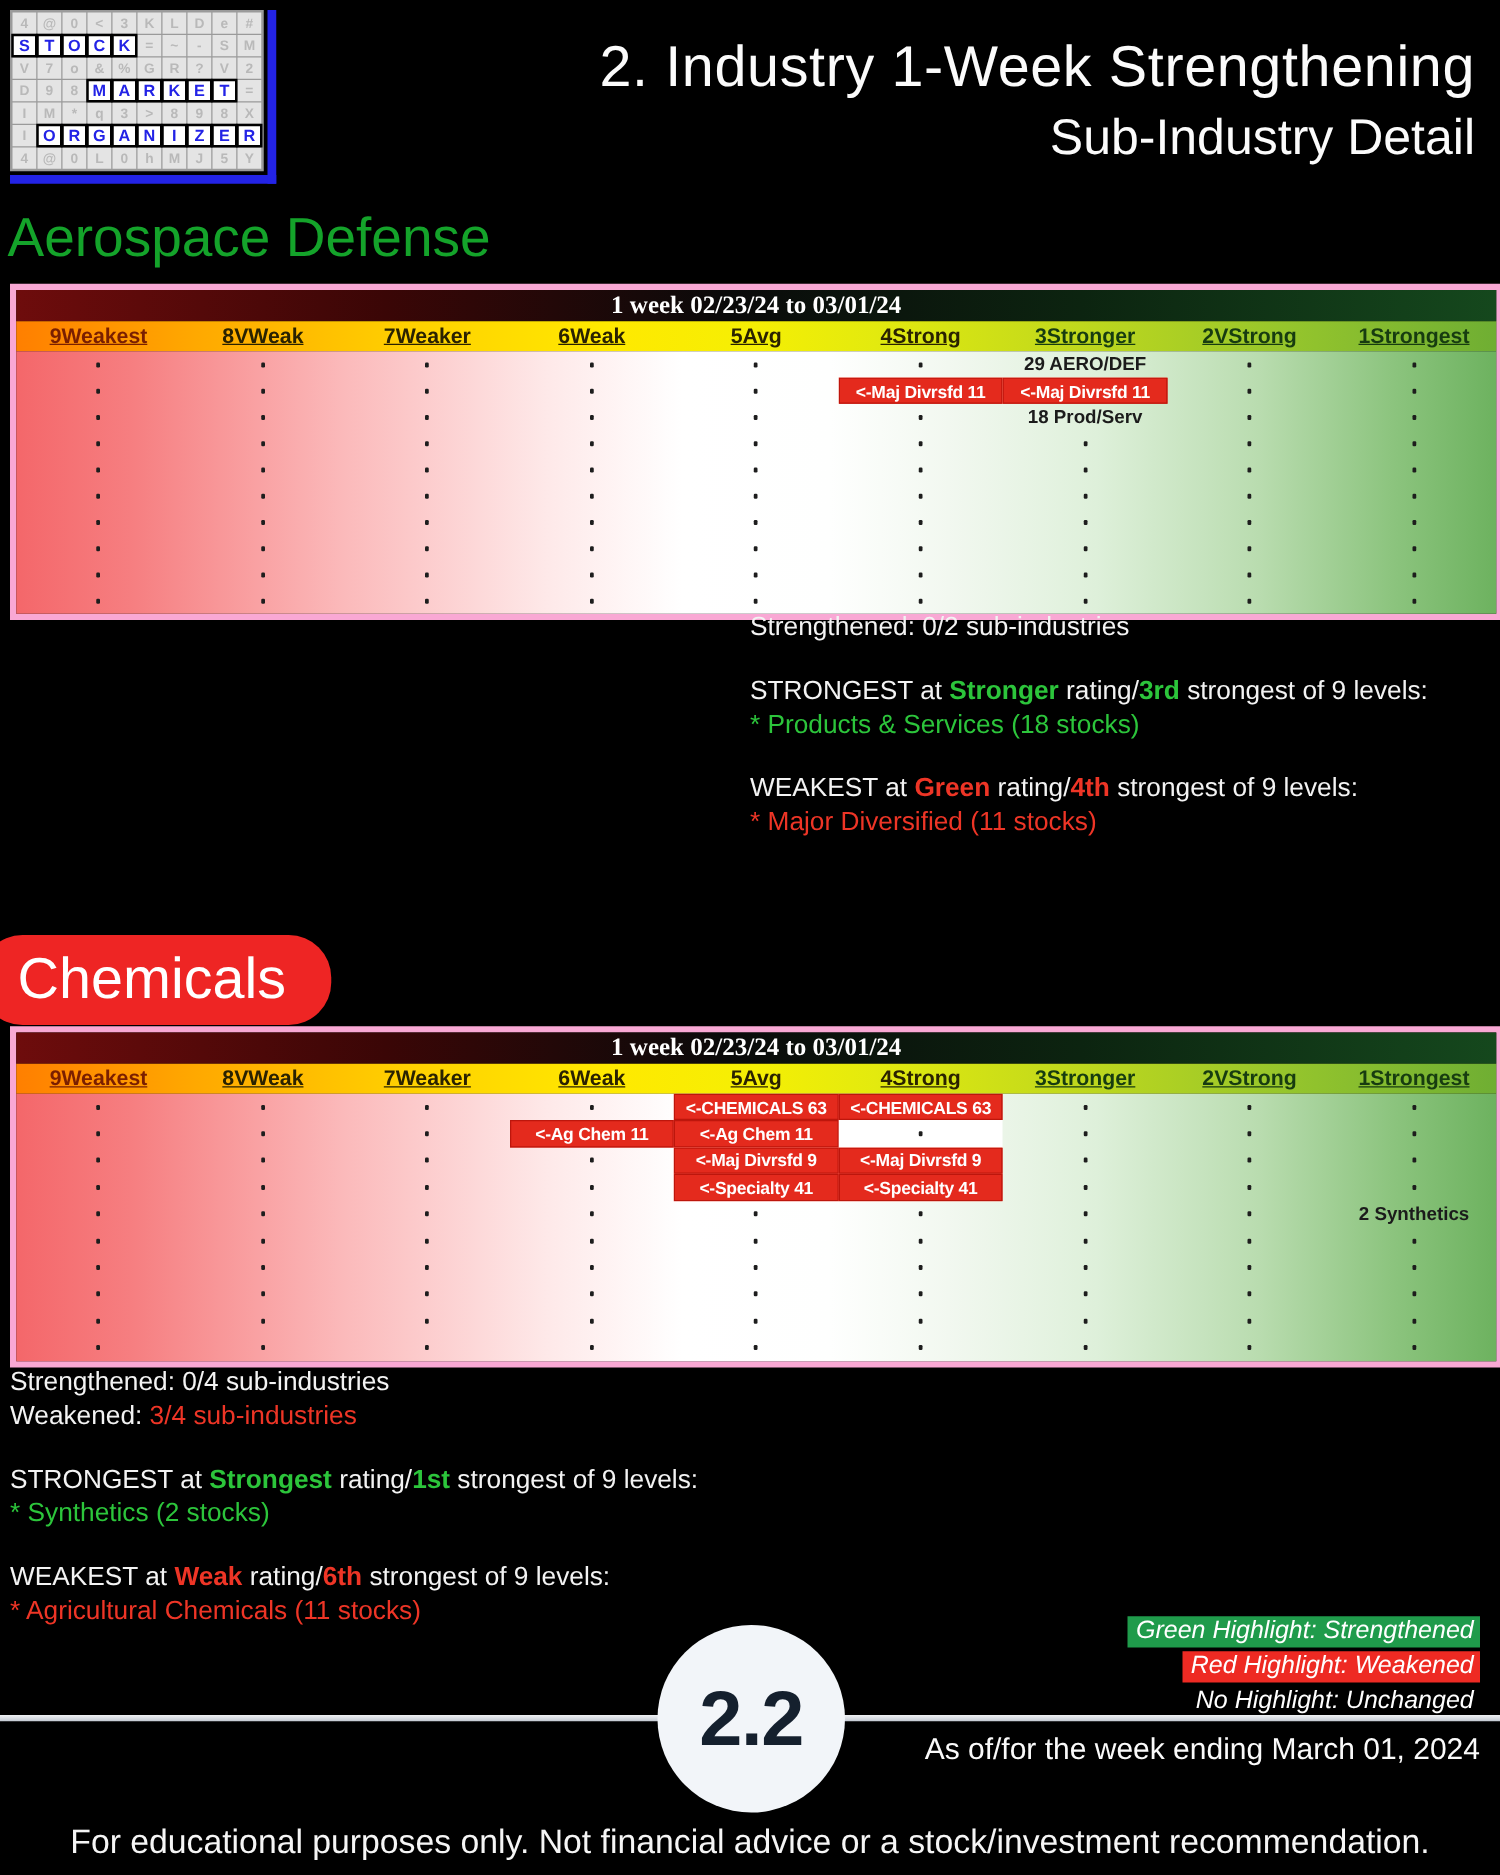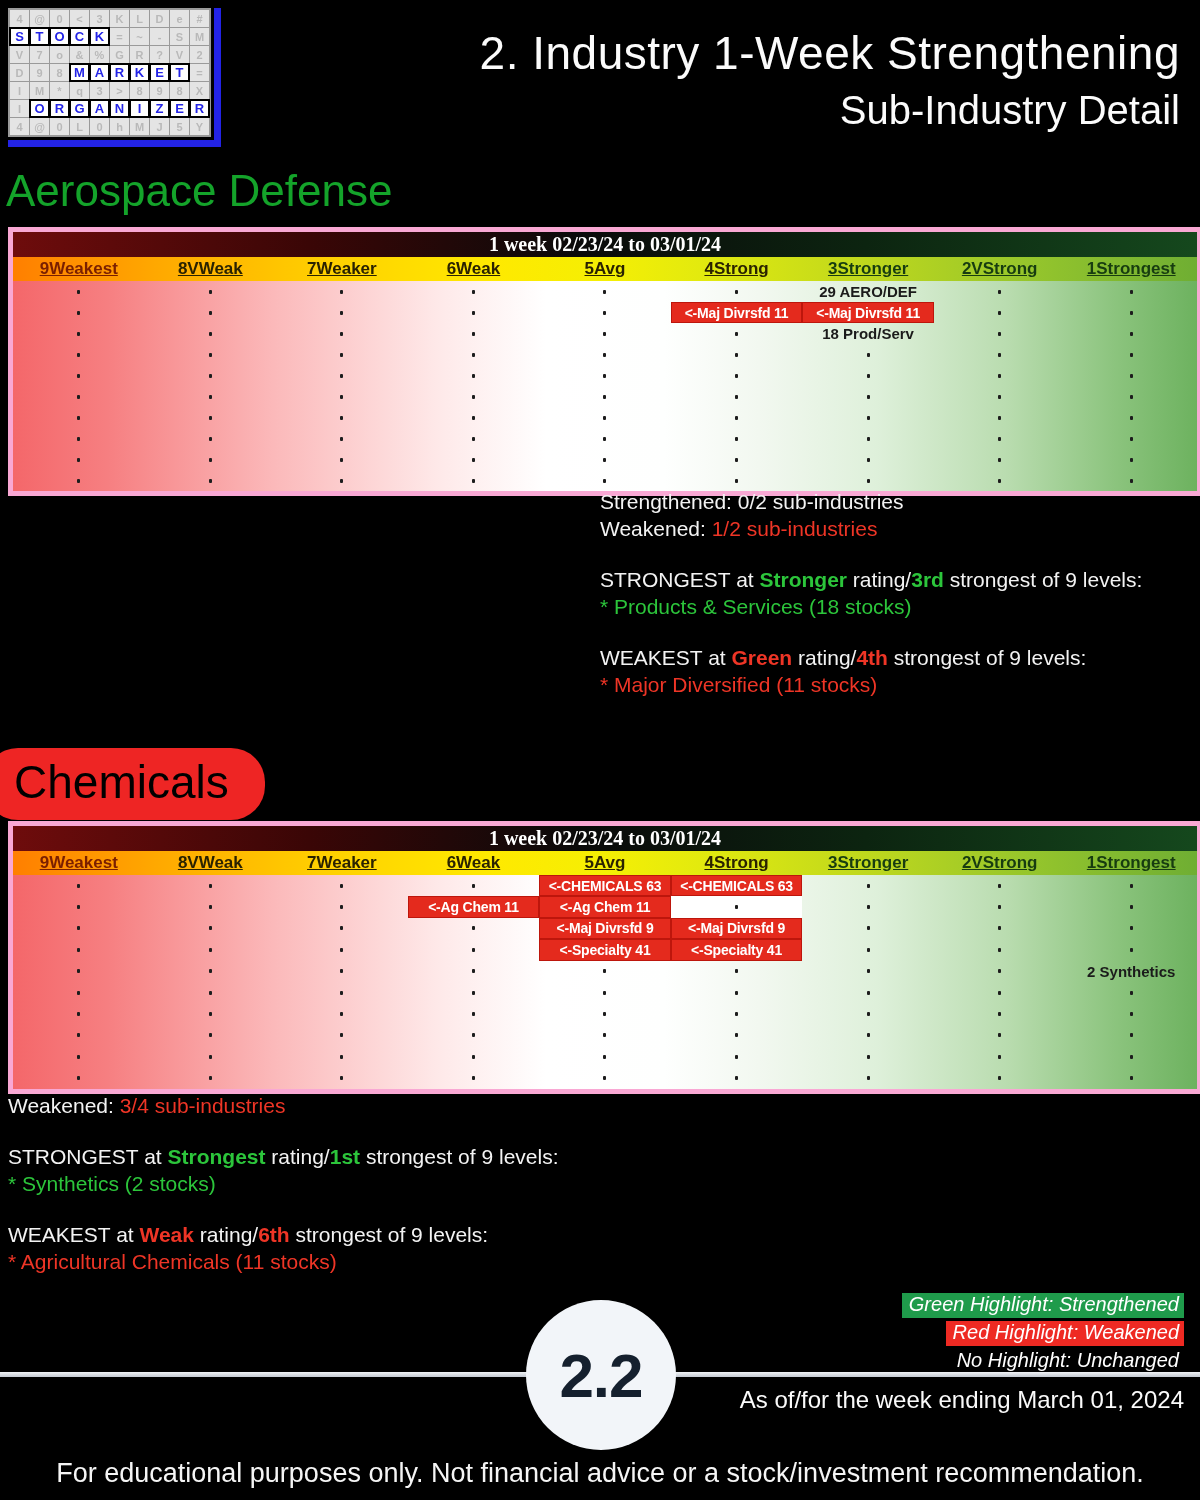--- a/index.html
+++ b/index.html
@@ -17,21 +17,21 @@
              font-size:13px;z-index:2;}
 
   
   .title-block{position:absolute;top:26px;right:20px;text-align:right;color:#fbfbfb;}
   .main-title{font-size:46px;letter-spacing:.5px;}
   .subtitle{font-size:40px;margin-top:8px;}
 
   .heading-aero{position:absolute;left:6px;top:166px;font-size:44px;color:var(--heading-green,#14a32a);}
   .badge-chem{position:absolute;left:-16px;top:748px;height:68px;background:var(--badge-red,#ee2524);
               border-radius:34px;display:flex;align-items:center;padding:0 36px 4px 30px;}
-  .badge-chem span{color:#000000;font-size:46px;}
+  .badge-chem span{color:#ffffff;font-size:46px;}
 
   
   .smo-table{position:absolute;left:8px;width:1184px;border:5px solid #f9a8d4;--rowh:21px;}
   #table-aero{top:227px;}
   #table-chem{top:821px;--rowh:21.4px;}
   .t-title{height:25px;display:flex;align-items:center;justify-content:center;
            font-family:"Liberation Serif",serif;font-weight:700;font-size:20px;color:#fff;
            background:linear-gradient(90deg,#6e0c0c 0%,#3a0606 25%,#0a0a0a 48%,#0c2410 72%,#15481d 100%);}
   .t-cols{display:grid;grid-template-columns:repeat(9,1fr);height:24px;
           background:linear-gradient(90deg,#ff7f00 0%,#ffa800 12%,#ffcf00 26%,#ffe900 40%,#f5ef04 50%,#e3ea0e 58%,#bfd81d 72%,#95c52c 86%,#6fae33 100%);}
@@ -466,21 +466,20 @@
           </div>
           <div class="t-cell">
             <span class="dot"></span>
           </div>
         </div>
       </div>
     </div>
 
   <div class="stats" id="stats-aero">
       <div class="stat-line"><span class="seg-w">Strengthened: 0/2 sub-industries</span></div>
-      <div class="stat-line"><span class="seg-w">Weakened: </span><span class="seg-r">1/2 sub-industries</span></div>
       <div class="stat-blank"></div>
       <div class="stat-line"><span class="seg-w">STRONGEST at </span><span class="seg-gb">Stronger</span><span class="seg-w"> rating/</span><span class="seg-gb">3rd</span><span class="seg-w"> strongest of 9 levels:</span></div>
       <div class="stat-line"><span class="seg-g">* Products &amp; Services (18 stocks)</span></div>
       <div class="stat-blank"></div>
       <div class="stat-line"><span class="seg-w">WEAKEST at </span><span class="seg-rb">Green</span><span class="seg-w"> rating/</span><span class="seg-rb">4th</span><span class="seg-w"> strongest of 9 levels:</span></div>
       <div class="stat-line"><span class="seg-r">* Major Diversified (11 stocks)</span></div>
     </div>
 
   <div class="badge-chem">
     <span>Chemicals</span>
@@ -787,20 +786,21 @@
             <span class="dot"></span>
           </div>
           <div class="t-cell">
             <span class="dot"></span>
           </div>
         </div>
       </div>
     </div>
 
   <div class="stats" id="stats-chem">
+      <div class="stat-line"><span class="seg-w">Strengthened: 0/4 sub-industries</span></div>
       <div class="stat-line"><span class="seg-w">Weakened: </span><span class="seg-r">3/4 sub-industries</span></div>
       <div class="stat-blank"></div>
       <div class="stat-line"><span class="seg-w">STRONGEST at </span><span class="seg-gb">Strongest</span><span class="seg-w"> rating/</span><span class="seg-gb">1st</span><span class="seg-w"> strongest of 9 levels:</span></div>
       <div class="stat-line"><span class="seg-g">* Synthetics (2 stocks)</span></div>
       <div class="stat-blank"></div>
       <div class="stat-line"><span class="seg-w">WEAKEST at </span><span class="seg-rb">Weak</span><span class="seg-w"> rating/</span><span class="seg-rb">6th</span><span class="seg-w"> strongest of 9 levels:</span></div>
       <div class="stat-line"><span class="seg-r">* Agricultural Chemicals (11 stocks)</span></div>
     </div>
 
   <div class="legend" id="legend">

